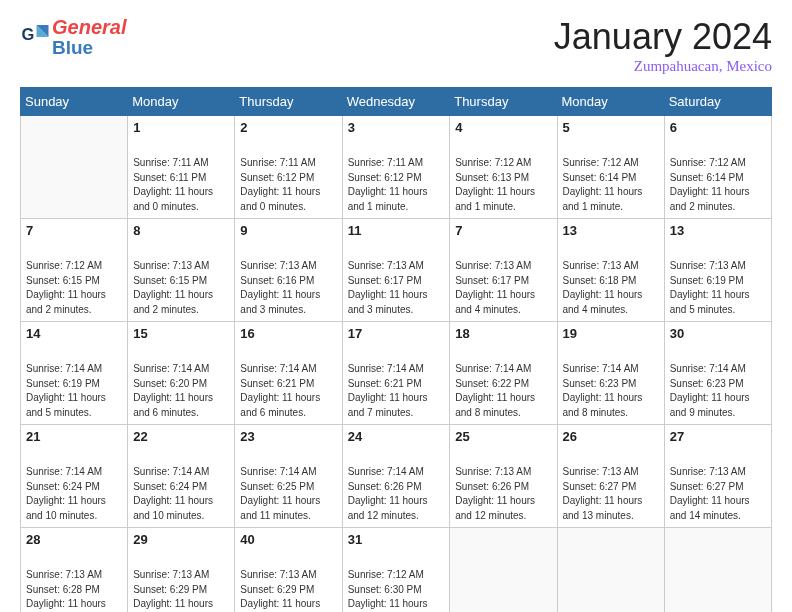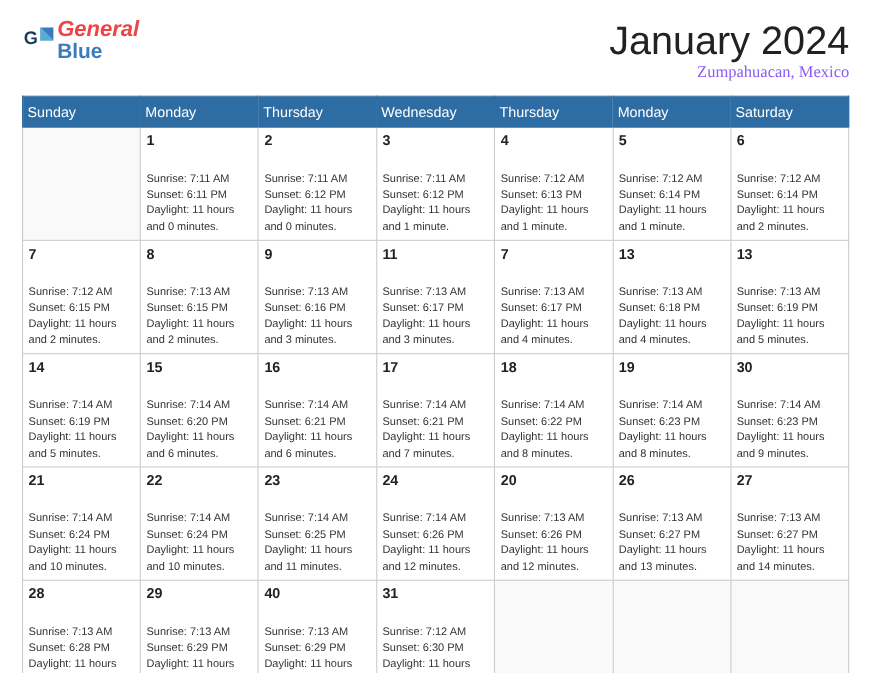--- a/index.html
+++ b/index.html
@@ -288,21 +288,21 @@
 and 11 minutes.</div>
           </td>
           <td>
             <div class="day-num">24</div>
             <div class="day-detail" style="white-space: pre-line;">Sunrise: 7:14 AM
 Sunset: 6:26 PM
 Daylight: 11 hours
 and 12 minutes.</div>
           </td>
           <td>
-            <div class="day-num">20</div>
+            <div class="day-num">25</div>
             <div class="day-detail" style="white-space: pre-line;">Sunrise: 7:13 AM
 Sunset: 6:26 PM
 Daylight: 11 hours
 and 12 minutes.</div>
           </td>
           <td>
             <div class="day-num">26</div>
             <div class="day-detail" style="white-space: pre-line;">Sunrise: 7:13 AM
 Sunset: 6:27 PM
 Daylight: 11 hours

